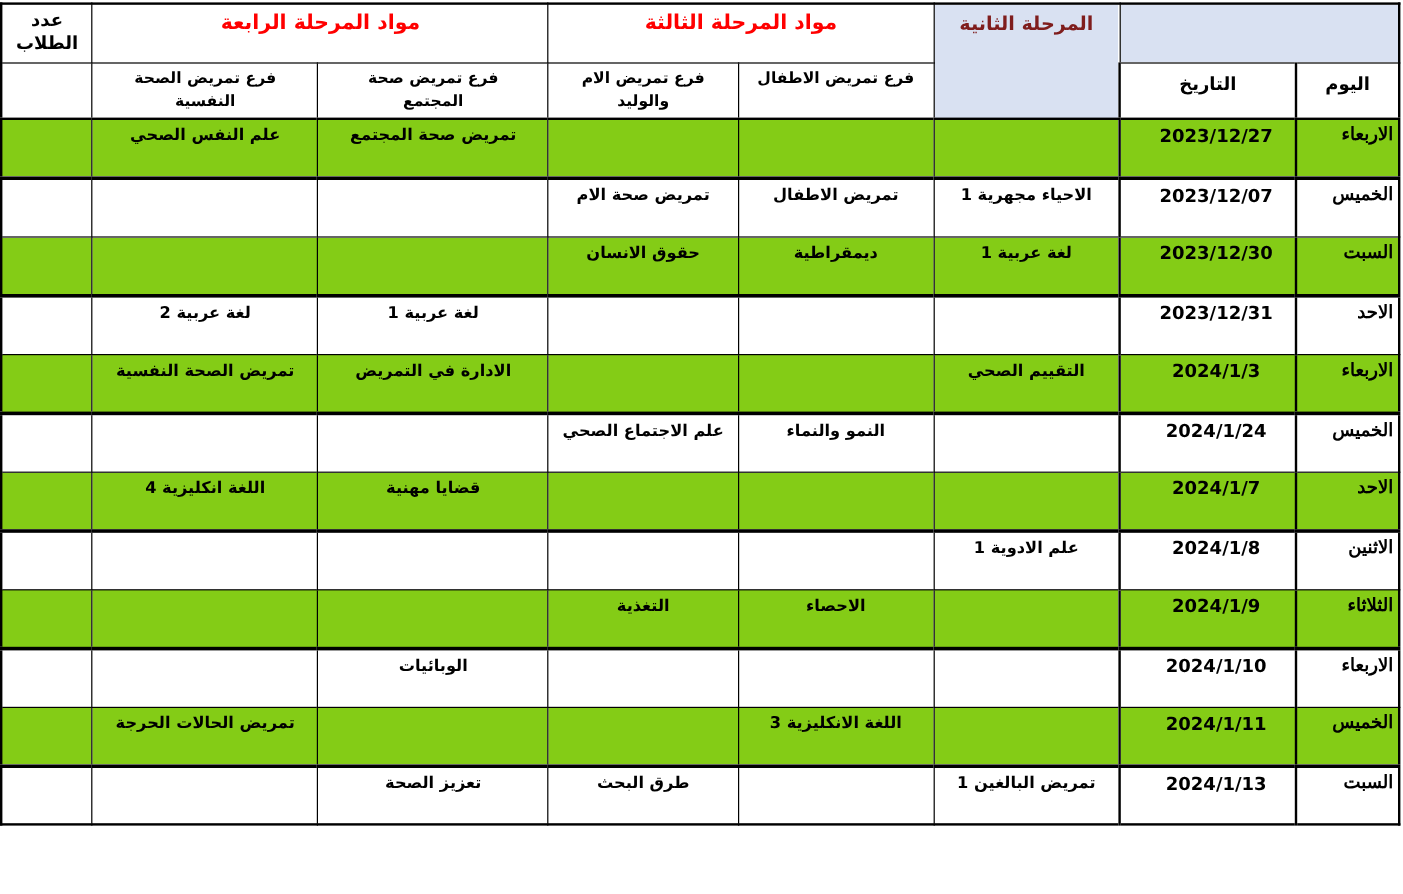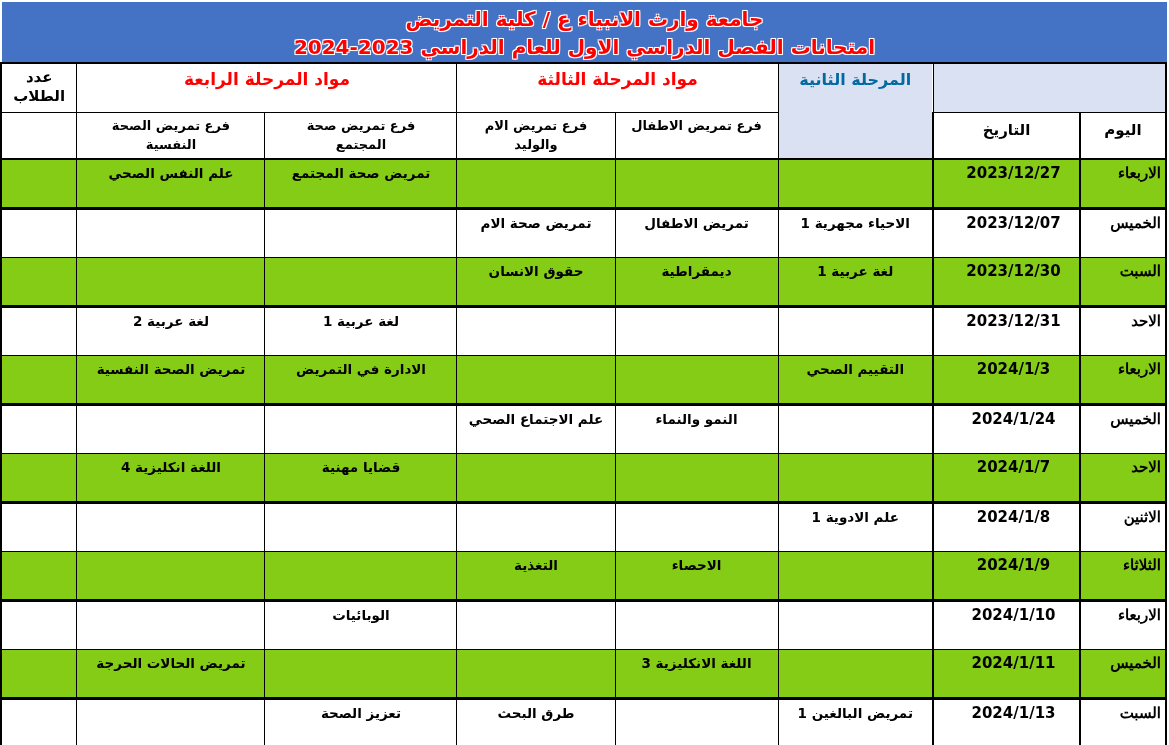--- a/index.html
+++ b/index.html
@@ -52,21 +52,21 @@
   tr.hr2 td { height: 47px; border-bottom-width: 2px; }
 
   .group-red {
     color: #FF0000;
     font-size: 17px;
     text-align: center;
     padding-top: 5px;
   }
   .stage2-cell {
     background: #D9E1F2;
-    color: #0369a1;
+    color: #7f1d1d;
     font-size: 16px;
     text-align: center;
     padding-top: 6px;
     border-bottom-width: 2px;
   }
   .blue-empty { background: #D9E1F2; }
   .students-head {
     text-align: center;
     font-size: 15px;
     line-height: 19px;
@@ -90,27 +90,20 @@
   tr.dr td.c-date { font-size: 15px; direction: ltr; text-align: center; padding-top: 4px; padding-left: 18px; }
   tr.alt td { background: #84cc16; border-bottom-width: 3px; }
 
   td.c-date { border-left-width: 2px; border-right-width: 2px; }
 </style>
 </head>
 <body>
 
 <div class="page">
 
-  <div class="title-bar">
-    <div class="title-line">جامعة وارث الانبياء ع / كلية التمريض</div>
-    <div class="title-line">
-      <span>امتحانات الفصل الدراسي الاول للعام الدراسي</span>
-      <span class="years-ltr">2024-2023</span>
-    </div>
-  </div>
 
   <table class="sched">
     <colgroup>
       <col style="width:86px">
         <col style="width:147px">
         <col style="width:155px">
         <col style="width:163px">
       <col style="width:158px">
         <col style="width:192px">
         <col style="width:188px">

